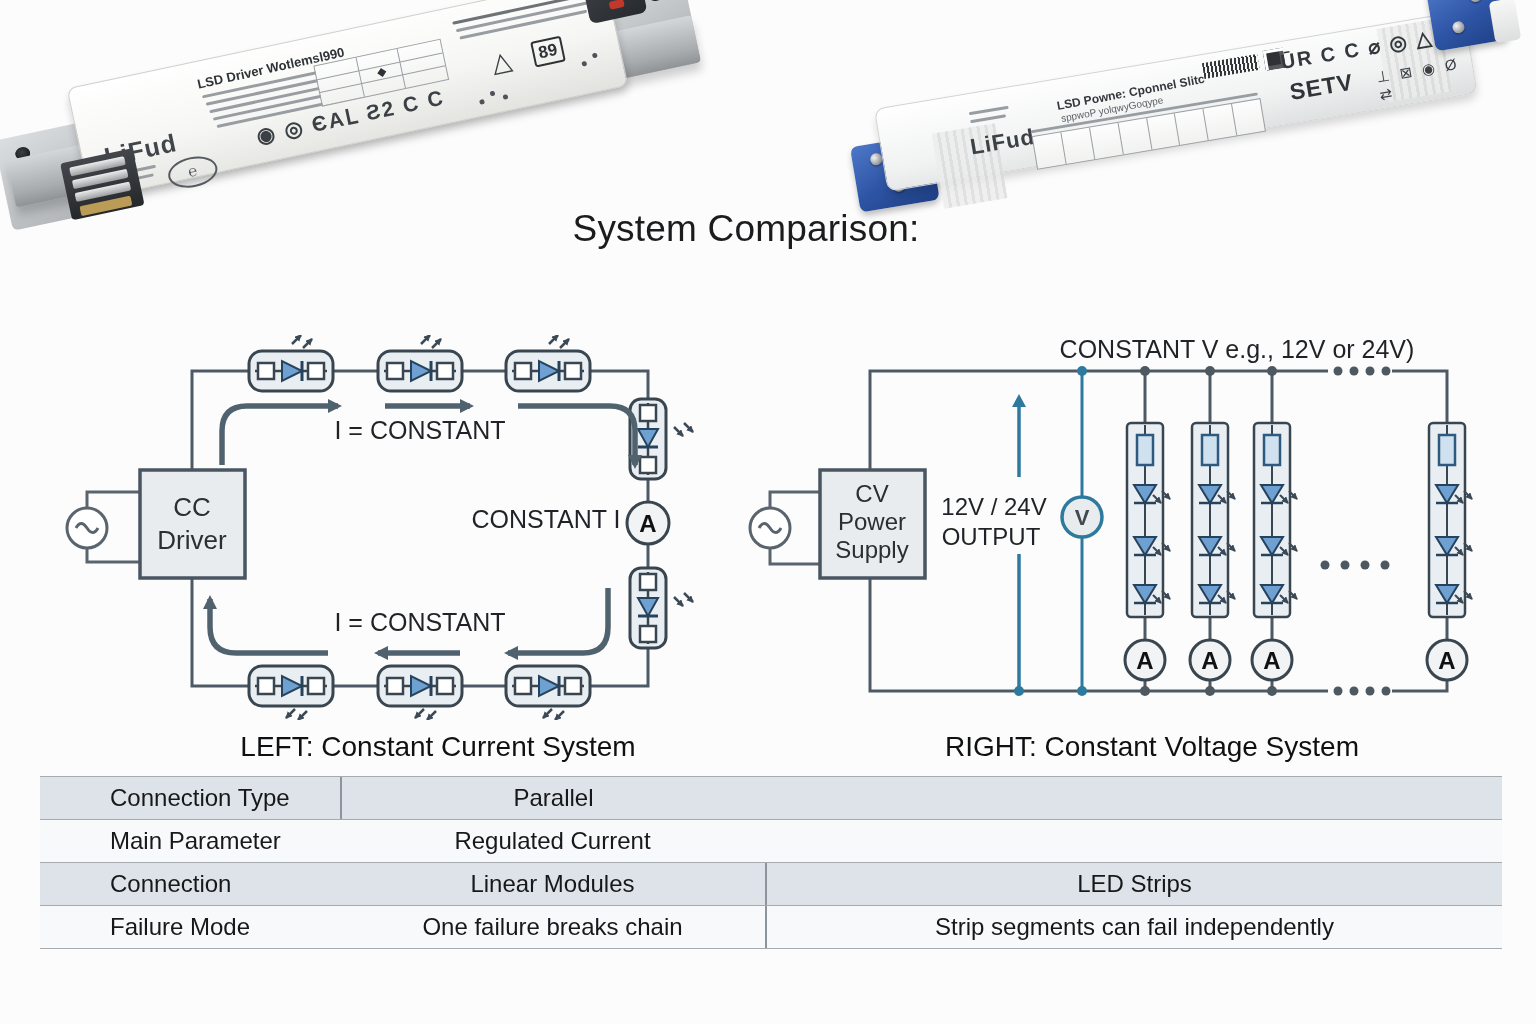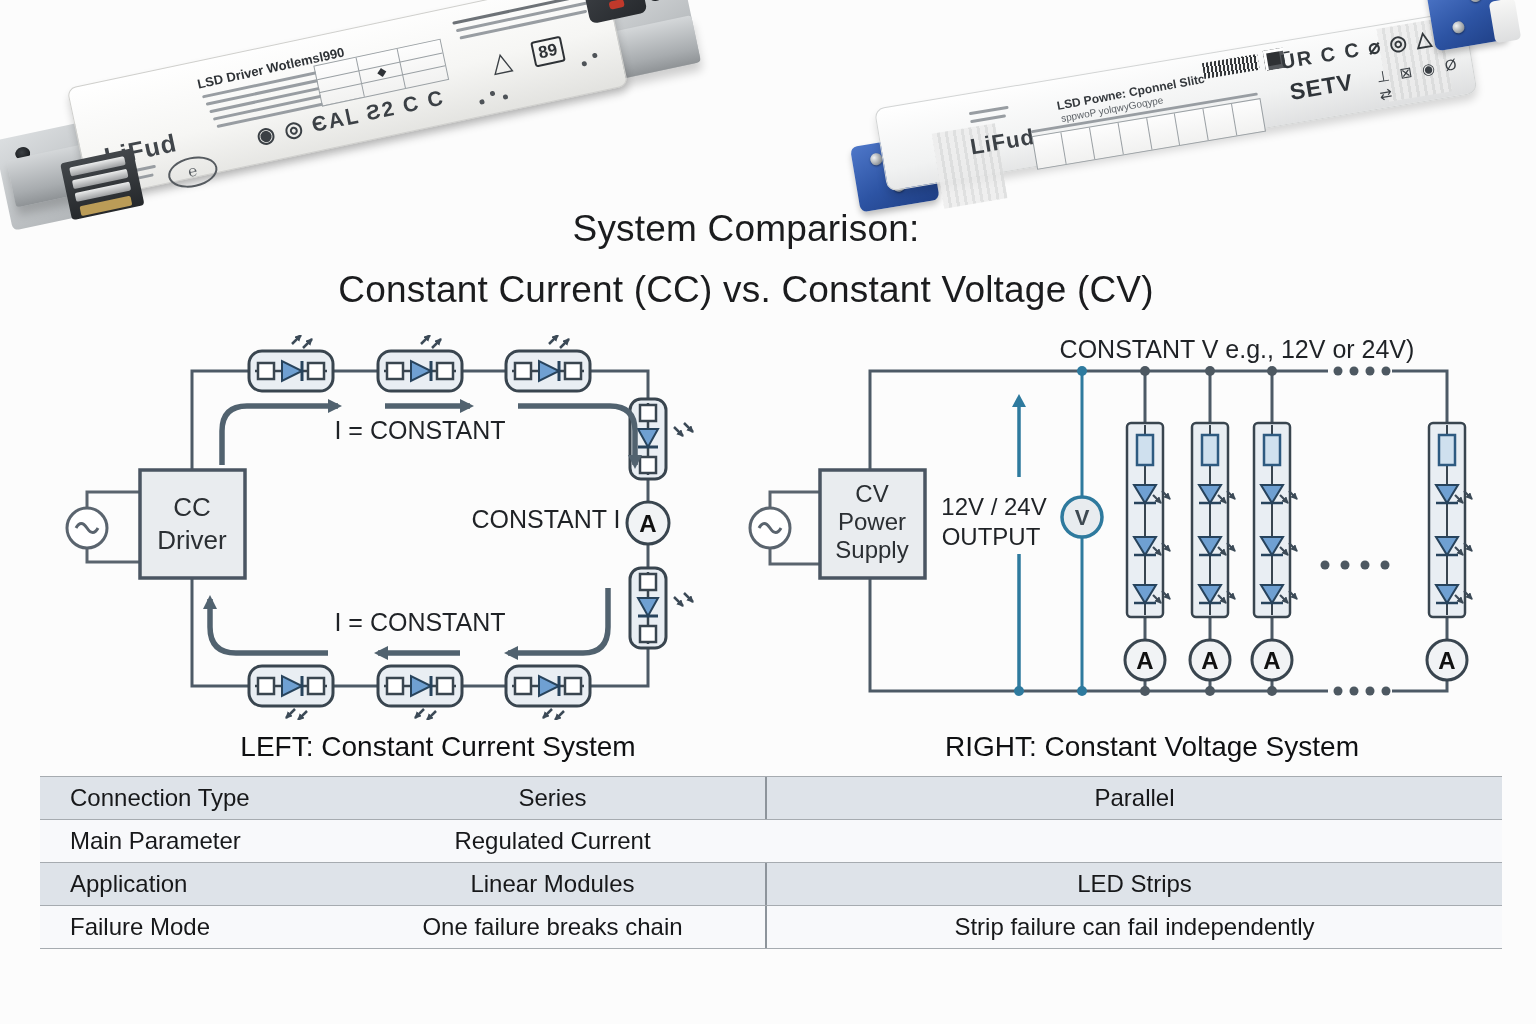--- a/index.html
+++ b/index.html
@@ -18,21 +18,21 @@
   .dg-box-label{font-size:26px;fill:#2b2f33;}
   .meter-letter{font-size:24px;font-weight:bold;fill:#111;}
   .vm-letter{font-size:22px;font-weight:bold;fill:#3f4a52;}
 
   
   .cmp-table{position:absolute;left:40px;top:776px;width:1462px;border-top:1.5px solid #a6abb0;}
   .t-row{display:grid;grid-template-columns:300px 425px 737px;height:42px;line-height:42px;
          font-size:24px;border-bottom:1.5px solid #a6abb0;}
   .t-row.shade{background:#dee3e9;}
   .t-row.plain{background:#f8f9fb;}
-  .t-label{padding-left:30px;text-align:left;}
+  .t-label{padding-left:30px;text-align:left;margin-left:40px;}
   .t-cc{text-align:center;}
   .t-cv{text-align:center;border-left:2px solid #8d949b;}
 
   
   .tl{position:absolute;background:#989da2;height:3px;border-radius:2px;}
   .tl.dk{background:#6d7277;}
   .pd{position:absolute;width:5px;height:5px;border-radius:50%;background:#4e5358;}
   .screw{position:absolute;width:12px;height:12px;border-radius:50%;
          background:radial-gradient(circle at 35% 35%,#f2f3f4,#9fa4a8 60%,#646a6e);
          box-shadow:0 1px 2px rgba(0,0,0,.45);}
@@ -200,21 +200,20 @@
       </div>
       <div class="rp-capR">
         <div class="screw" style="left:42px;top:8px;"></div>
         <div class="screw" style="left:20px;top:36px;"></div>
       </div>
       <div class="rp-nub"></div>
     </div>
   </div>
 
   <div class="title-line" style="top:208px;">System Comparison:</div>
-  <div class="title-line" style="top:269px;">Constant Current (CC) vs. Constant Voltage (CV)</div>
 
   <svg class="abs" style="left:40px;top:335px;" width="660" height="385" viewBox="0 0 660 385">
     <defs>
       <marker id="ahL" markerUnits="userSpaceOnUse" markerWidth="20" markerHeight="20" refX="10" refY="7" orient="auto">
         <path d="M0,0 L14,7 L0,14 Z" fill="#51626f"></path>
       </marker>
       <marker id="ahsL" markerUnits="userSpaceOnUse" markerWidth="10" markerHeight="10" refX="6" refY="3.5" orient="auto">
         <path d="M0,0 L7,3.5 L0,7 Z" fill="#3c4a57"></path>
       </marker>
       <g id="modH">
@@ -415,32 +414,31 @@
 
     <text class="dg-label" x="497" y="28" text-anchor="middle">CONSTANT V e.g., 12V or 24V)</text>
   </svg>
 
   <div class="caption" style="left:852px;top:731px;">RIGHT: Constant Voltage System</div>
   <div class="caption" style="left:138px;top:731px;">LEFT: Constant Current System</div>
 
   <div class="cmp-table">
     <div class="t-row shade">
       <div class="t-label">Connection Type</div>
-      <div class="t-cc">Series</div>
       <div class="t-cv">Parallel</div>
     </div>
     <div class="t-row plain">
       <div class="t-label">Main Parameter</div>
       <div class="t-cc">Regulated Current</div>
     </div>
     <div class="t-row shade">
-      <div class="t-label">Application</div>
+      <div class="t-label">Connection</div>
       <div class="t-cc">Linear Modules</div>
       <div class="t-cv">LED Strips</div>
     </div>
     <div class="t-row plain">
       <div class="t-label">Failure Mode</div>
       <div class="t-cc">One failure breaks chain</div>
-      <div class="t-cv">Strip failure can fail independently</div>
+      <div class="t-cv">Strip segments can fail independently</div>
     </div>
   </div>
 
 </div>
 
 </body></html>

